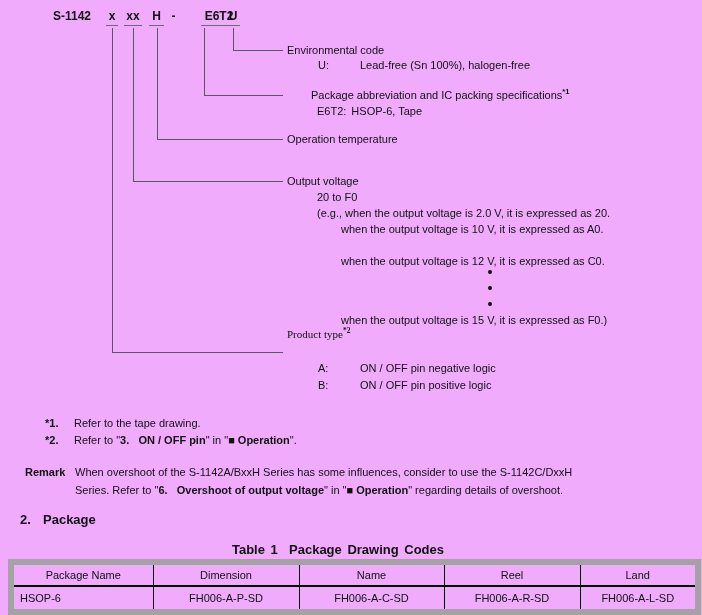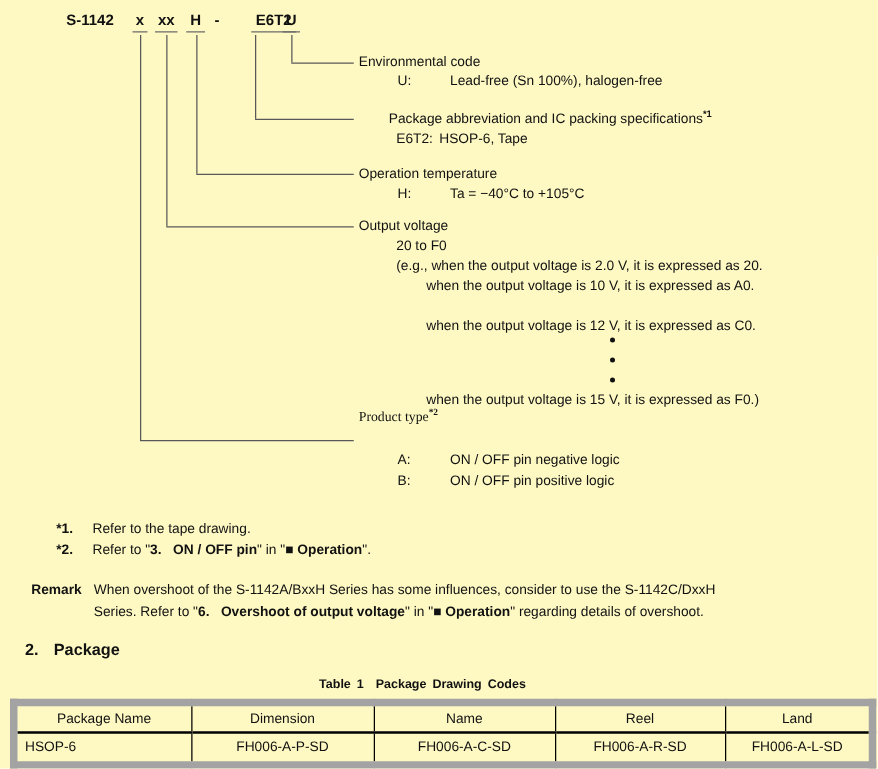--- a/index.html
+++ b/index.html
@@ -1,38 +1,38 @@
 <!DOCTYPE html>
 <html><head>
 <meta charset="utf-8">
 <style>
   html,body{margin:0;padding:0;background:#fff;}
   .page{
-    position:relative;width:702px;height:615px;background:#fef9c3;
+    position:relative;width:702px;height:615px;background:#f0abfc;
     font-family:"Liberation Sans", sans-serif;font-size:11px;color:#111;
     overflow:hidden;
   }
   .abs{position:absolute;white-space:nowrap;line-height:13px;}
   .b{font-weight:bold;}
   .pre{white-space:pre;}
   
   .seg{position:absolute;top:9px;height:16px;text-align:center;font-weight:bold;font-size:12px;line-height:15px;}
   .seg.u{border-bottom:1.5px solid #6b6b6b;}
   
   .vline{position:absolute;width:1px;background:#58585a;}
   .hline{position:absolute;height:1px;background:#58585a;}
   
   .dot{position:absolute;width:4px;height:4px;border-radius:50%;background:#111;}
   
   .key{display:inline-block;width:42px;}
   sup.fn{font-size:7.5px;font-weight:bold;vertical-align:super;line-height:0;}
   
   .h2{font-size:13px;font-weight:bold;}
   
-  .tbl-title{position:absolute;left:8px;top:542px;width:660px;text-align:center;font-weight:bold;font-size:10px;white-space:pre;word-spacing:2px;}
+  .tbl-title{position:absolute;left:8px;top:542px;width:660px;text-align:center;font-weight:bold;font-size:13px;white-space:pre;word-spacing:2px;}
   table.pkg{
     position:absolute;left:8px;top:559px;width:687px;
     border-collapse:collapse;table-layout:fixed;
     font-family:"Liberation Sans", sans-serif;font-size:11px;color:#111;
   }
   table.pkg th,table.pkg td{border:1px solid #000;text-align:center;font-weight:normal;padding:0;}
   table.pkg{border:6px solid #a3a3a3;}
   table.pkg thead th{height:20px;border-bottom:2px solid #000;}
   table.pkg tbody td{height:22px;}
   table.pkg td.left{text-align:left;padding-left:6px;}
@@ -71,23 +71,20 @@
   </div>
 
   <div class="abs" style="left:287px;top:89px;padding-left:24px;">
     <span>Package abbreviation and IC packing specifications</span><sup class="fn">*1</sup>
   </div>
   <div class="abs" style="left:317px;top:105px;">
     <span style="margin-right:5px;">E6T2:</span><span>HSOP-6, Tape</span>
   </div>
 
   <div class="abs" style="left:287px;top:133px;">Operation temperature</div>
-  <div class="abs" style="left:318px;top:149px;">
-    <span class="key">H:</span><span>Ta = −40°C to +105°C</span>
-  </div>
 
   <div class="abs" style="left:287px;top:175px;">Output voltage</div>
   <div class="abs" style="left:317px;top:191px;">20 to F0</div>
   <div class="abs" style="left:317px;top:207px;">(e.g., when the output voltage is 2.0 V, it is expressed as 20.</div>
   <div class="abs" style="left:341px;top:223px;">when the output voltage is 10 V, it is expressed as A0.</div>
   <div class="abs" style="left:341px;top:255px;">when the output voltage is 12 V, it is expressed as C0.</div>
   <div class="dot" style="left:488px;top:270px;"></div>
   <div class="dot" style="left:488px;top:286px;"></div>
   <div class="dot" style="left:488px;top:302px;"></div>
   <div class="abs" style="left:341px;top:314px;">when the output voltage is 15 V, it is expressed as F0.)</div>

